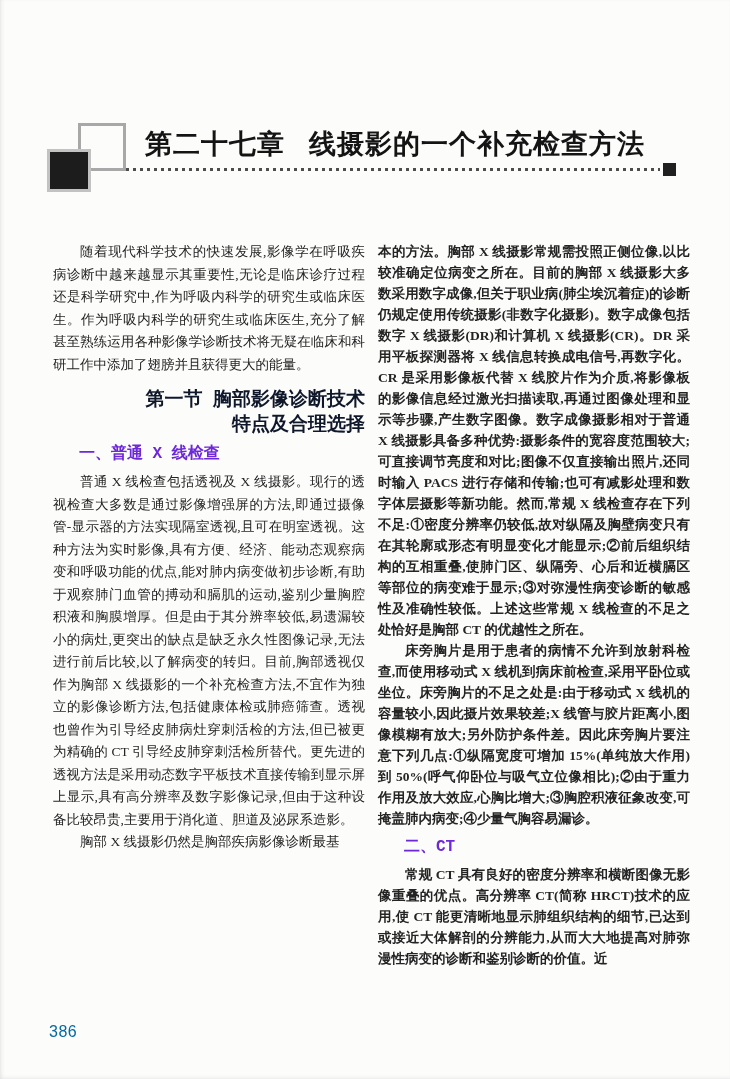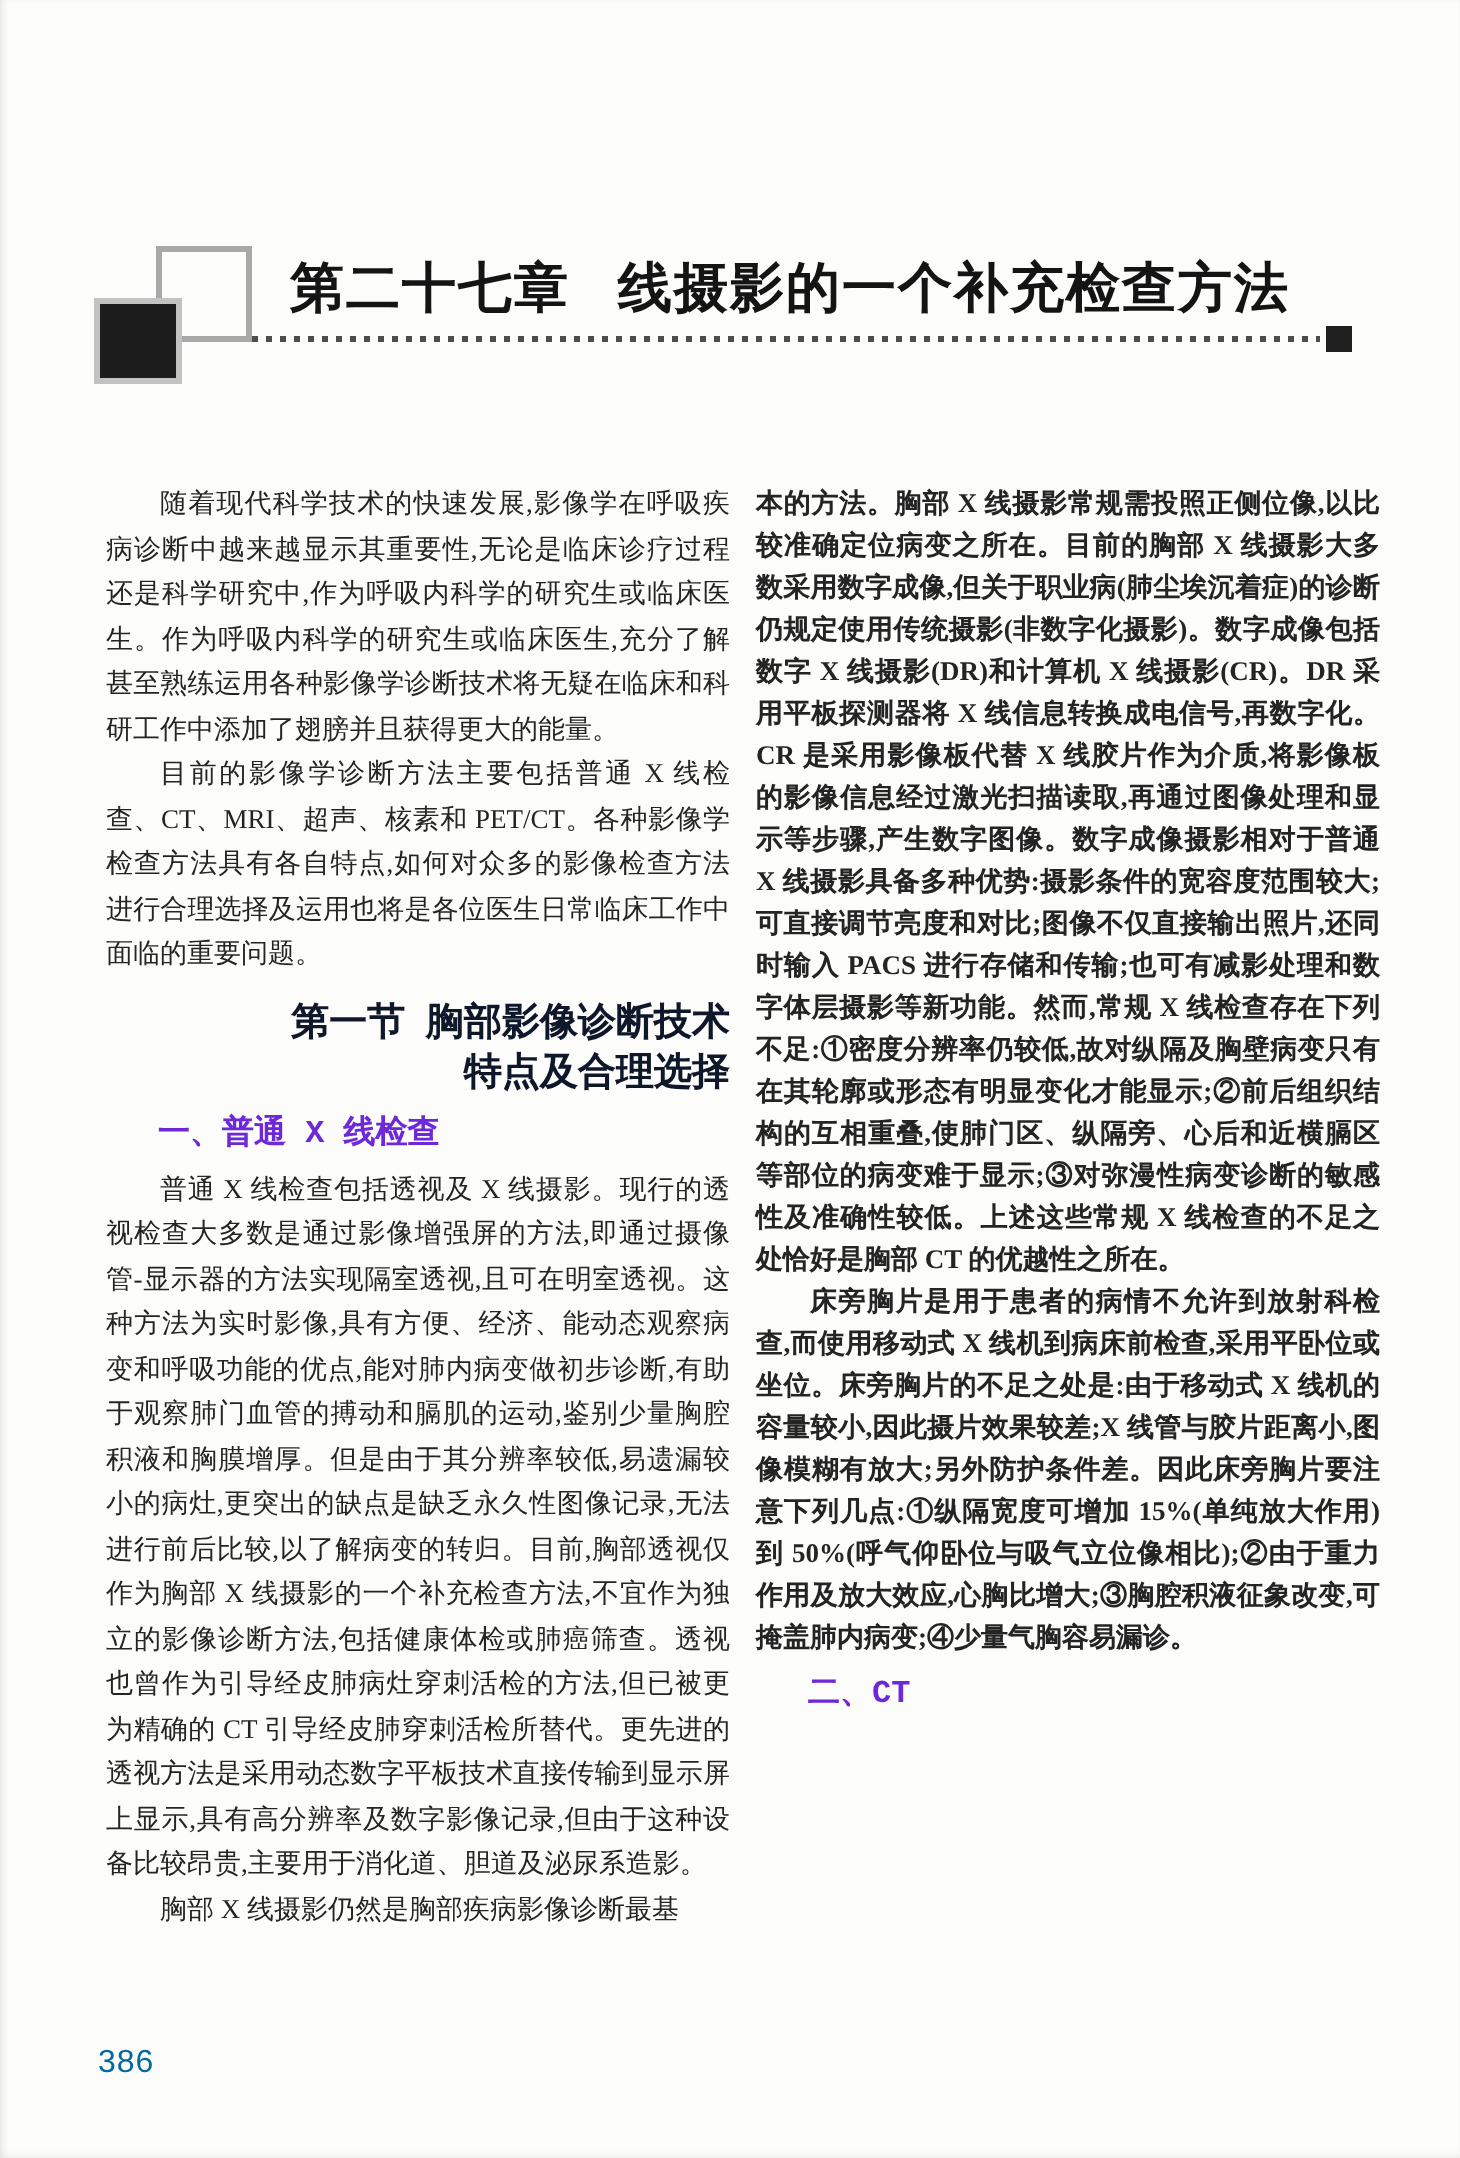--- a/index.html
+++ b/index.html
@@ -120,37 +120,37 @@
 
   <h1 class="chapter-title"><span class="ch-label">第二十七章</span><span class="ch-name">线摄影的一个补充检查方法</span></h1>
 
   <div class="dotted-rule"></div>
   <div class="rule-end"></div>
 
   <div class="columns">
 
     <section class="col col-left">
       <p class="ind">随着现代科学技术的快速发展,影像学在呼吸疾病诊断中越来越显示其重要性,无论是临床诊疗过程还是科学研究中,作为呼吸内科学的研究生或临床医生。作为呼吸内科学的研究生或临床医生,充分了解甚至熟练运用各种影像学诊断技术将无疑在临床和科研工作中添加了翅膀并且获得更大的能量。</p>
-      <p class="ind">目前的影像学诊断方法主要包括普通 X 线检查、CT、MRI、超声、核素和 PET/CT。各种影像学检查方法具有各自特点,如何对众多的影像检查方法进行合理选择及运用也将是各位医生日常临床工作中面临的重要问题。</p>
 
       <h2 class="section-heading">
         <span class="sh-line"><span>第一节</span><span class="sh-gap"></span><span>胸部影像诊断技术</span></span>
         <span class="sh-line">特点及合理选择</span>
       </h2>
 
       <h3 class="subsection">一、普通 X 线检查</h3>
 
       <p class="ind">普通 X 线检查包括透视及 X 线摄影。现行的透视检查大多数是通过影像增强屏的方法,即通过摄像管-显示器的方法实现隔室透视,且可在明室透视。这种方法为实时影像,具有方便、经济、能动态观察病变和呼吸功能的优点,能对肺内病变做初步诊断,有助于观察肺门血管的搏动和膈肌的运动,鉴别少量胸腔积液和胸膜增厚。但是由于其分辨率较低,易遗漏较小的病灶,更突出的缺点是缺乏永久性图像记录,无法进行前后比较,以了解病变的转归。目前,胸部透视仅作为胸部 X 线摄影的一个补充检查方法,不宜作为独立的影像诊断方法,包括健康体检或肺癌筛查。透视也曾作为引导经皮肺病灶穿刺活检的方法,但已被更为精确的 CT 引导经皮肺穿刺活检所替代。更先进的透视方法是采用动态数字平板技术直接传输到显示屏上显示,具有高分辨率及数字影像记录,但由于这种设备比较昂贵,主要用于消化道、胆道及泌尿系造影。</p>
       <p class="ind">胸部 X 线摄影仍然是胸部疾病影像诊断最基</p>
     </section>
 
     <section class="col col-right">
       <p>本的方法。胸部 X 线摄影常规需投照正侧位像,以比较准确定位病变之所在。目前的胸部 X 线摄影大多数采用数字成像,但关于职业病(肺尘埃沉着症)的诊断仍规定使用传统摄影(非数字化摄影)。数字成像包括数字 X 线摄影(DR)和计算机 X 线摄影(CR)。DR 采用平板探测器将 X 线信息转换成电信号,再数字化。CR 是采用影像板代替 X 线胶片作为介质,将影像板的影像信息经过激光扫描读取,再通过图像处理和显示等步骤,产生数字图像。数字成像摄影相对于普通 X 线摄影具备多种优势:摄影条件的宽容度范围较大;可直接调节亮度和对比;图像不仅直接输出照片,还同时输入 PACS 进行存储和传输;也可有减影处理和数字体层摄影等新功能。然而,常规 X 线检查存在下列不足:①密度分辨率仍较低,故对纵隔及胸壁病变只有在其轮廓或形态有明显变化才能显示;②前后组织结构的互相重叠,使肺门区、纵隔旁、心后和近横膈区等部位的病变难于显示;③对弥漫性病变诊断的敏感性及准确性较低。上述这些常规 X 线检查的不足之处恰好是胸部 CT 的优越性之所在。</p>
       <p class="ind">床旁胸片是用于患者的病情不允许到放射科检查,而使用移动式 X 线机到病床前检查,采用平卧位或坐位。床旁胸片的不足之处是:由于移动式 X 线机的容量较小,因此摄片效果较差;X 线管与胶片距离小,图像模糊有放大;另外防护条件差。因此床旁胸片要注意下列几点:①纵隔宽度可增加 15%(单纯放大作用)到 50%(呼气仰卧位与吸气立位像相比);②由于重力作用及放大效应,心胸比增大;③胸腔积液征象改变,可掩盖肺内病变;④少量气胸容易漏诊。</p>
 
       <h3 class="subsection">二、CT</h3>
 
+      <p class="ind">常规 CT 具有良好的密度分辨率和横断图像无影像重叠的优点。高分辨率 CT(简称 HRCT)技术的应用,使 CT 能更清晰地显示肺组织结构的细节,已达到或接近大体解剖的分辨能力,从而大大地提高对肺弥漫性病变的诊断和鉴别诊断的价值。近</p>
     </section>
 
   </div>
 
   <div class="page-num">386</div>
 </div>
 
 </body></html>

